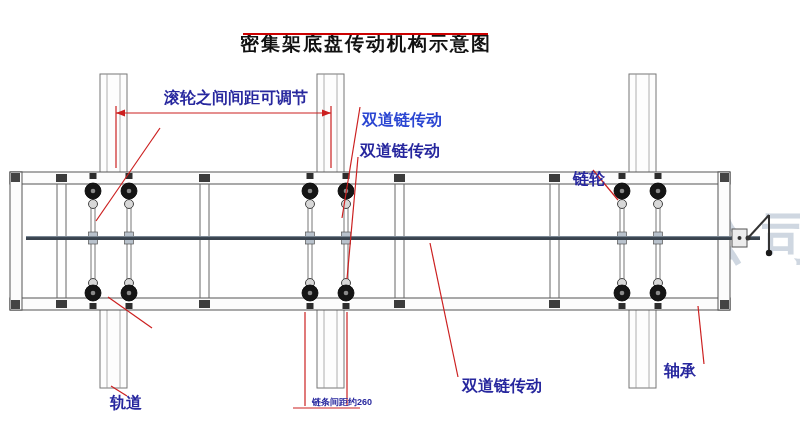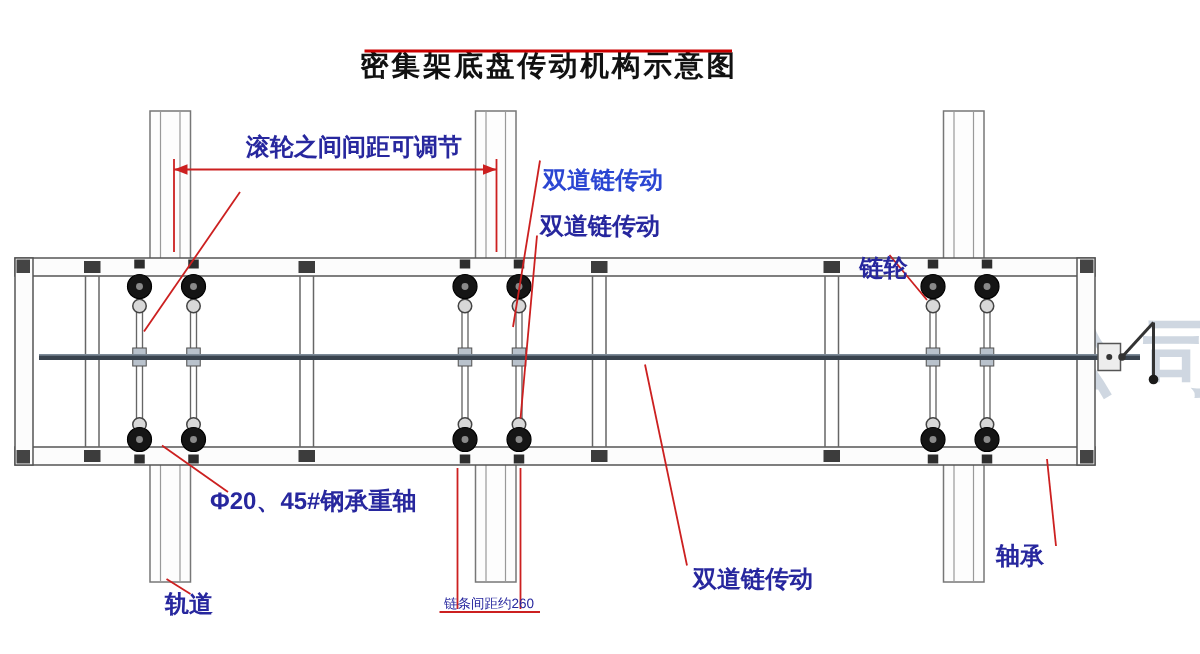--- a/index.html
+++ b/index.html
@@ -16,21 +16,21 @@
   }
   #watermark{
     position:absolute;left:14px;top:202px;white-space:nowrap;
     font-size:55px;letter-spacing:13px;color:#a9b8c9;opacity:0.55;font-weight:600;
   }
   svg{position:absolute;left:0;top:0;}
   .lbl{
     position:absolute;color:#27279e;font-size:16px;font-weight:700;white-space:nowrap;
   }
   .lbl-bright{color:#2b46d2;}
-  .lbl-small{font-size:9px;font-weight:400;}
+  .lbl-small{font-size:9px;font-weight:700;margin-left:16px;}
 </style>
 </head>
 <body>
 
 <div id="canvas">
 
   <div id="watermark">深圳海发办公设备有限公司</div>
 
   <div id="title">密集架底盘传动机构示意图</div>
   <div id="title-underline"></div>
@@ -137,17 +137,16 @@
       <line x1="293" y1="408" x2="360" y2="408"></line>
     </g>
   </svg>
 
   <div class="lbl" style="left:164px;top:88px;">滚轮之间间距可调节</div>
   <div class="lbl lbl-bright" style="left:362px;top:110px;">双道链传动</div>
   <div class="lbl" style="left:360px;top:141px;">双道链传动</div>
   <div class="lbl" style="left:573px;top:169px;">链轮</div>
   <div class="lbl" style="left:664px;top:361px;">轴承</div>
   <div class="lbl" style="left:462px;top:376px;">双道链传动</div>
-  <div class="lbl" style="left:140px;top:324px;">Φ20、45#钢承重轴</div>
   <div class="lbl" style="left:110px;top:393px;">轨道</div>
   <div class="lbl lbl-small" style="left:296px;top:396px;">链条间距约260</div>
 
 </div>
 
 </body></html>

